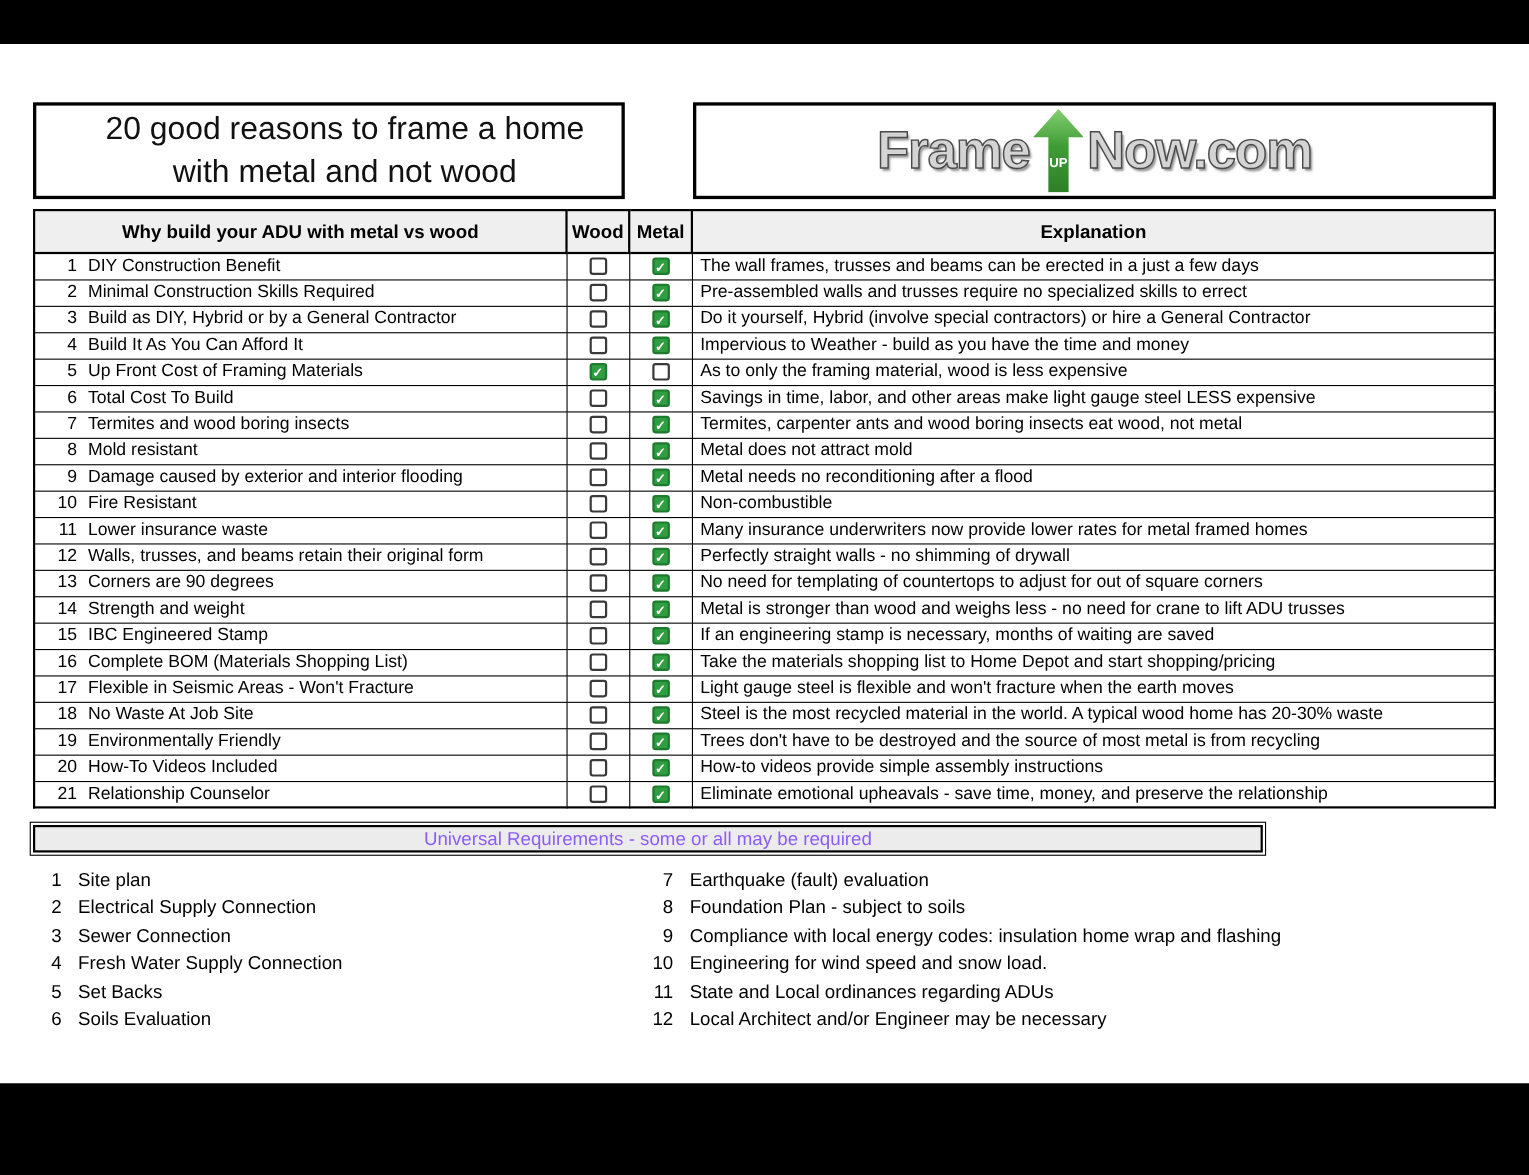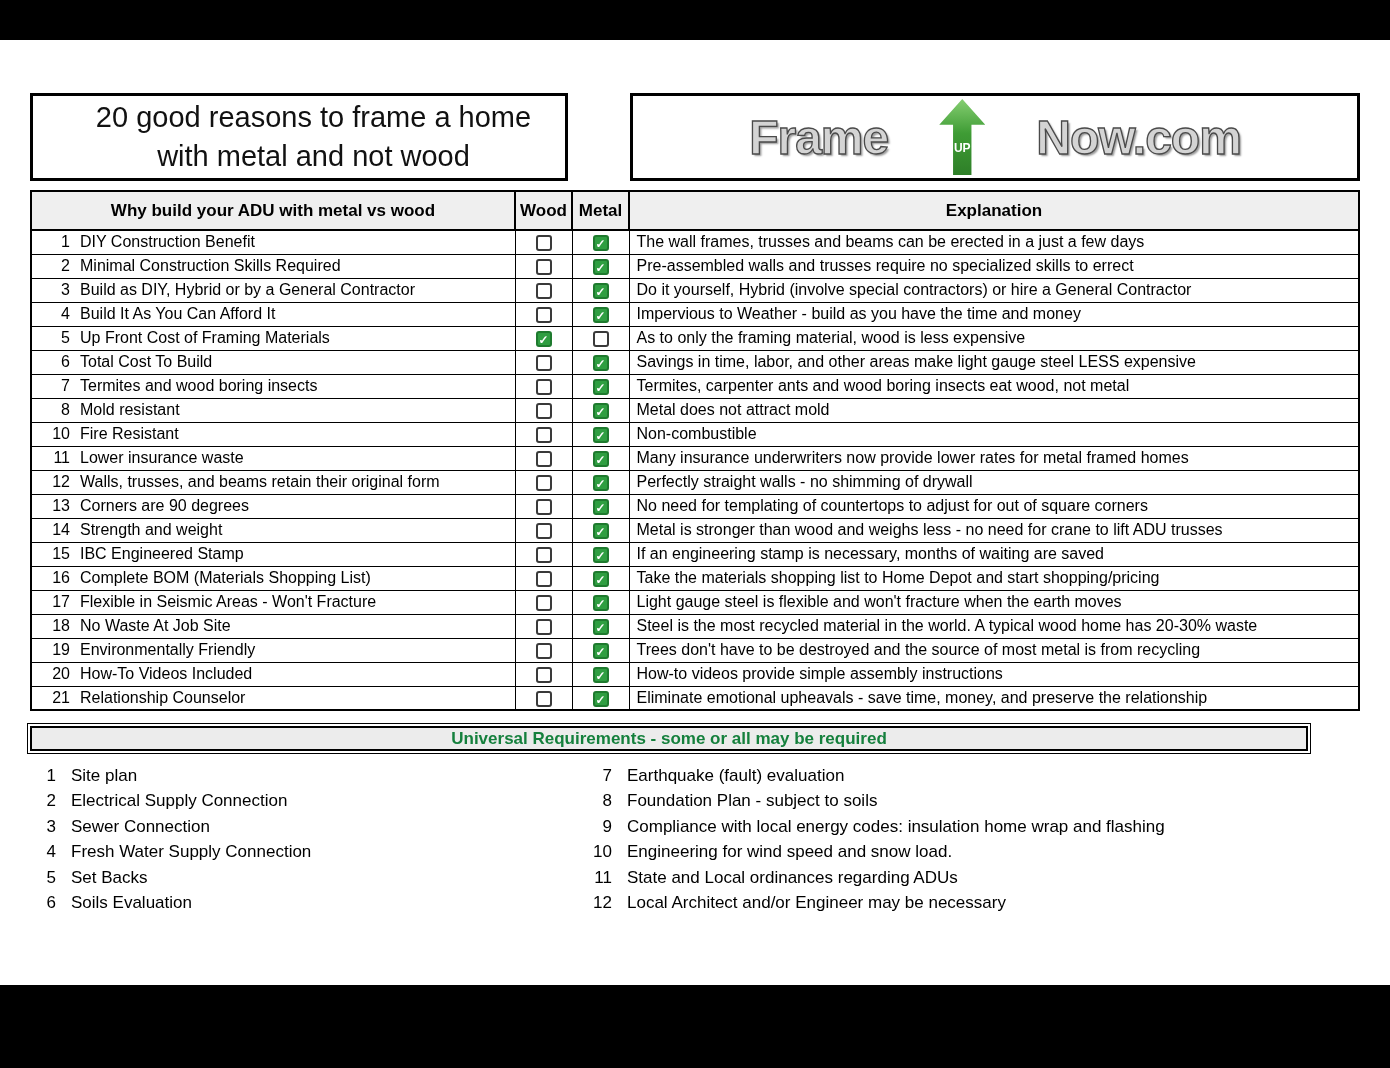--- a/index.html
+++ b/index.html
@@ -5,38 +5,38 @@
   * { margin:0; padding:0; box-sizing:border-box; }
   html,body { width:1390px; height:1068px; background:#000; font-family:"Liberation Sans", sans-serif; overflow:hidden; }
   .page { position:relative; width:1390px; height:1068px; background:#000; }
   .bar-top { height:40px; background:#000; }
   .bar-bottom { position:absolute; left:0; right:0; bottom:0; height:83px; background:#000; }
   .content { height:945px; background:#fff; padding:0 30px; }
 
   
   .header-row { display:flex; justify-content:space-between; padding-top:53px; }
   .title-box { width:538px; height:88px; border:3px solid #000; display:flex; flex-direction:column; justify-content:center; text-align:center; font-size:29px; line-height:1.36; color:#111;padding-left:29px; }
-  .logo-box { width:730px; height:88px; border:3px solid #000; display:flex; align-items:center; justify-content:center;gap:48px; }
+  .logo-box { width:730px; height:88px; border:3px solid #000; display:flex; align-items:center; justify-content:center; }
   .logo-word { font-size:48px; font-weight:700; letter-spacing:-1px; color:#d4d4d4; -webkit-text-stroke:1.3px #4a4a4a; text-shadow:2px 2px 2px #9a9a9a, -1px -1px 0 #f5f5f5; }
   .arrow { position:relative; display:inline-block; width:46px; height:76px; margin:0 3px; background:linear-gradient(180deg,#86cf72 0%, #3f9c35 45%, #2e7f28 100%); clip-path:polygon(50% 0, 100% 34%, 70% 34%, 70% 100%, 30% 100%, 30% 34%, 0 34%); }
   .arrow .up-label { position:absolute; left:50%; top:42px; transform:translateX(-50%); color:#fff; font-size:12px; font-weight:700; }
 
   
   table.main-table { width:1330px; margin-top:9px; border-collapse:collapse; table-layout:fixed; border:2px solid #000; }
   table.main-table th { border:2px solid #000; background:#efefef; height:39px; font-size:17px; font-weight:700; color:#000; padding:0; }
   table.main-table td { border:1px solid #000; height:24px; font-size:16px; color:#000; vertical-align:middle; }
   td.c-reason { padding-left:16px; white-space:nowrap; overflow:hidden; }
   .num { display:inline-block; width:22px; text-align:right; margin-right:10px; }
   td.c-check { text-align:center; }
   td.c-expl { padding-left:7px; white-space:nowrap; overflow:hidden; }
   .checkbox { display:inline-block; width:16px; height:16px; border:2px solid #3a3a3a; border-radius:3px; background:#fff; color:#fff; font-size:12px; font-weight:700; line-height:14px; text-align:center; vertical-align:middle; cursor:pointer; }
   .checkbox.checked { border-color:#1e7a2e; }
 
   
-  .universal-bar { width:1278px; margin-top:15px; border:2px solid #000; outline:1px solid #000; outline-offset:2px; background:#ececec; text-align:center; font-weight:700; font-size:17px; height:25px; line-height:22px; color:#15803d; }
+  .universal-bar { width:1118px; margin-top:15px; border:2px solid #000; outline:1px solid #000; outline-offset:2px; background:#ececec; text-align:center; font-weight:400; font-size:17px; height:25px; line-height:22px; color:#8b5cf6; }
   .universal-cols { display:flex; margin-top:12px; }
   .u-col { width:556px; }
   .u-col.u-right { flex:1; }
   .u-item { display:flex; align-items:center; height:25.5px; font-size:17px; color:#000; }
   .u-num { width:26px; text-align:right; margin-right:15px; }
 </style>
 </head>
 <body>
 
 <div class="page">
@@ -116,20 +116,26 @@
             <td class="c-check"><span class="checkbox checked" style="background: rgb(47, 158, 65); border-color: rgb(30, 122, 46);">✓</span></td>
             <td class="c-expl">Termites, carpenter ants and wood boring insects eat wood, not metal</td>
           </tr>
           <tr>
             <td class="c-reason"><span class="num">8</span><span class="reason-text">Mold resistant</span></td>
             <td class="c-check"><span class="checkbox"></span></td>
             <td class="c-check"><span class="checkbox checked" style="background: rgb(47, 158, 65); border-color: rgb(30, 122, 46);">✓</span></td>
             <td class="c-expl">Metal does not attract mold</td>
           </tr>
           <tr>
+            <td class="c-reason"><span class="num">9</span><span class="reason-text">Damage caused by exterior and interior flooding</span></td>
+            <td class="c-check"><span class="checkbox"></span></td>
+            <td class="c-check"><span class="checkbox checked" style="background: rgb(47, 158, 65); border-color: rgb(30, 122, 46);">✓</span></td>
+            <td class="c-expl">Metal needs no reconditioning after a flood</td>
+          </tr>
+          <tr>
             <td class="c-reason"><span class="num">10</span><span class="reason-text">Fire Resistant</span></td>
             <td class="c-check"><span class="checkbox"></span></td>
             <td class="c-check"><span class="checkbox checked" style="background: rgb(47, 158, 65); border-color: rgb(30, 122, 46);">✓</span></td>
             <td class="c-expl">Non-combustible</td>
           </tr>
           <tr>
             <td class="c-reason"><span class="num">11</span><span class="reason-text">Lower insurance waste</span></td>
             <td class="c-check"><span class="checkbox"></span></td>
             <td class="c-check"><span class="checkbox checked" style="background: rgb(47, 158, 65); border-color: rgb(30, 122, 46);">✓</span></td>
             <td class="c-expl">Many insurance underwriters now provide lower rates for metal framed homes</td>

